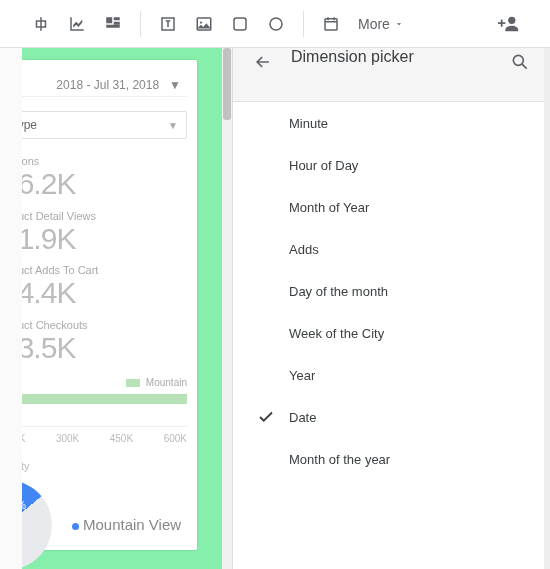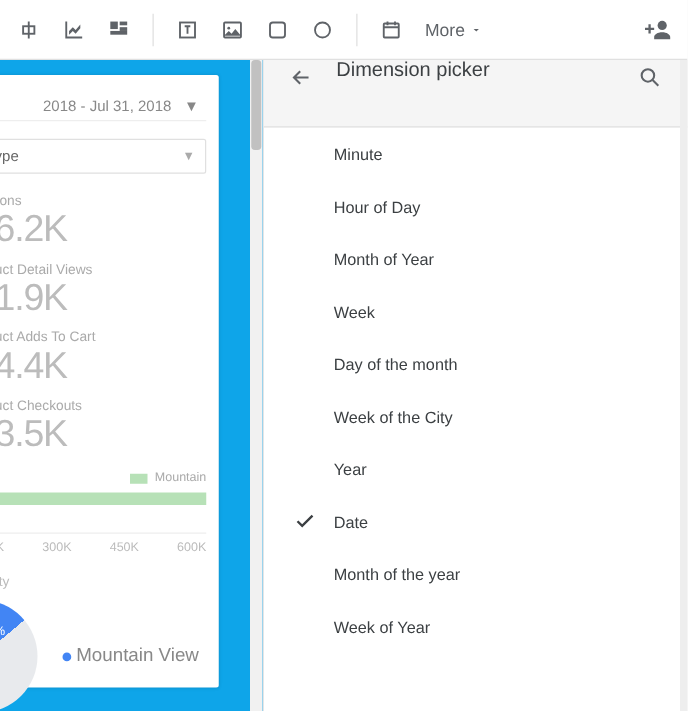--- a/index.html
+++ b/index.html
@@ -4,21 +4,21 @@
 <style>
   * { box-sizing: border-box; margin: 0; padding: 0; }
   html, body { width: 550px; height: 569px; font-family: Arial, Helvetica, sans-serif; background: #fafafa; overflow: hidden; }
   
   .toolbar {
     height: 48px;
     background: #fff;
     border-bottom: 1px solid #e0e0e0;
     display: flex;
     align-items: center;
-    padding: 0 6px;
+    padding: 0 24px;
     gap: 2px;
   }
   .toolbar .tb-btn {
     width: 34px; height: 34px;
     display: flex; align-items: center; justify-content: center;
     color: #5f6368;
     cursor: pointer;
     border-radius: 3px;
   }
   .toolbar .sep {
@@ -33,21 +33,22 @@
   .workspace {
     display: flex;
     height: 521px;
   }
   
   .canvas-area {
     width: 210px;
     height: 100%;
     position: relative;
     overflow: hidden;
-    background: #0ea5e9;
+    background: #86efac;
+    margin-left: 22px;
   }
   .scroll-gutter {
     position: absolute; right: 0; top: 0; bottom: 0; width: 10px;
     background: #f1f1f1;
   }
   .scroll-thumb {
     position: absolute; top: 0; left: 1px; width: 8px; height: 72px;
     background: #c1c1c1; border-radius: 3px;
   }
   .card {
@@ -279,21 +280,21 @@
         <div class="list-item">
           <span>Minute</span>
         </div>
         <div class="list-item">
           <span>Hour of Day</span>
         </div>
         <div class="list-item">
           <span>Month of Year</span>
         </div>
         <div class="list-item">
-          <span>Week</span>
+          <span>Adds</span>
         </div>
         <div class="list-item">
           <span>Day of the month</span>
         </div>
         <div class="list-item">
           <span>Week of the City</span>
         </div>
         <div class="list-item">
           <span>Year</span>
         </div>
@@ -301,21 +302,18 @@
           <span class="check">
             <svg width="18" height="18" viewBox="0 0 24 24" fill="none" stroke="currentColor" stroke-width="2.5">
               <polyline points="4 12 9 17 20 6"></polyline>
             </svg>
           </span>
           <span>Date</span>
         </div>
         <div class="list-item">
           <span>Month of the year</span>
         </div>
-        <div class="list-item">
-          <span>Week of Year</span>
-        </div>
       </div>
   </div>
 
 </div>
 
 <div class="right-edge"></div>
 
 </body></html>

